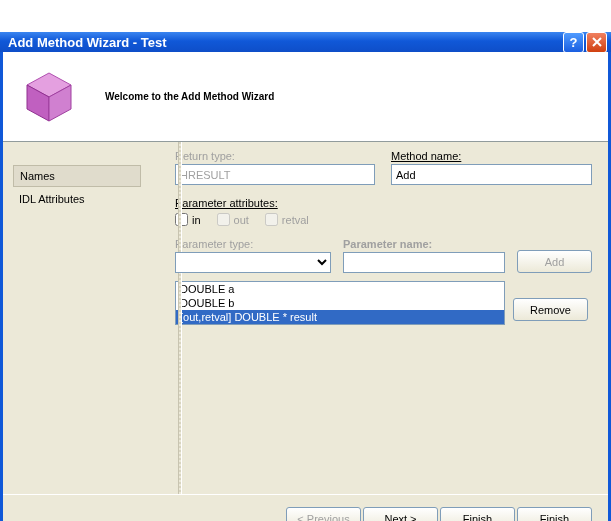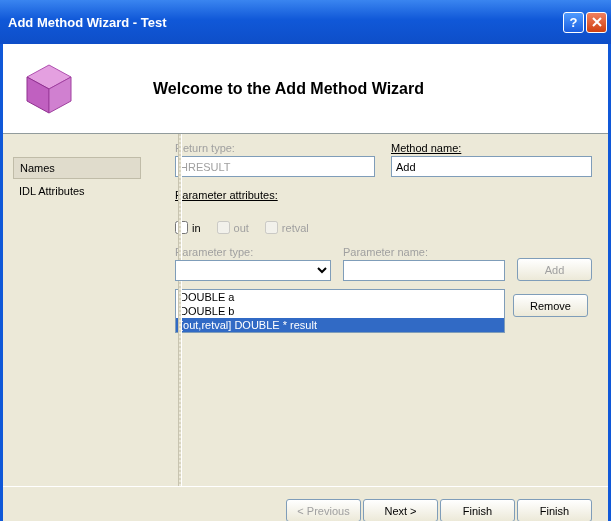--- a/index.html
+++ b/index.html
@@ -6,28 +6,29 @@
   body {
     margin: 0;
     font-family: Tahoma, Arial, sans-serif;
     font-size: 11px;
     background: #fff;
     width: 611px;
     height: 521px;
     overflow: hidden;
   }
   .titlebar {
-    height: 44px;
+    height: 20px;
     background: linear-gradient(to bottom, #3a85f0 0%, #1058d8 45%, #0e4ec8 100%);
     display: flex;
     align-items: center;
     padding: 0 4px 0 8px;
     color: #fff;
     font-weight: bold;
     font-size: 13px;
+    margin-top: 32px;
   }
   .titlebar .title { flex: 1; }
   .title-buttons { display:flex; gap:2px; }
   .title-btn {
     width: 21px; height: 21px;
     border: 1px solid #fff;
     border-radius: 3px;
     display:flex; align-items:center; justify-content:center;
     font-weight:bold;
     font-size:13px;
@@ -50,24 +51,23 @@
     align-items:center;
     padding: 0 14px;
     border-bottom:1px solid #919b9c;
   }
   .wizard-icon {
     width:64px; height:64px;
     margin-right: 24px;
     display:flex; align-items:center; justify-content:center;
   }
   .wizard-title {
-    font-size:16px;
+    font-size:10px;
     font-weight:bold;
     color:#000;
-    margin-left:48px;
   }
   .content-area {
     flex:1;
     display:flex;
     background:#ece9d8;
     position:relative;
   }
   .sidebar {
     width:175px;
     padding:23px 10px;
@@ -101,21 +101,21 @@
   .field-label.enabled { color:#000;text-decoration:underline; }
   .field-label-disabled { color:#a0a0a0; }
   input.text, select.combo {
     height:21px;
     border:1px solid #7f9db9;
     background:#fff;
     padding: 0 4px;
     font: inherit;
   }
   input.text:disabled { background:#fff; color:#a0a0a0; }
-  .checkbox-row { display:flex; gap:16px; align-items:center; margin-top:20px; margin-bottom:12px;}
+  .checkbox-row { display:flex; gap:16px; align-items:center; margin-top:4px; margin-bottom:12px;}
   .cb { display:flex; align-items:center; gap:4px; }
   .cb input { width:13px; height:13px; margin:0; }
   .cb.disabled label { color:#a0a0a0;text-align:center; }
   .param-row { display:flex; gap:12px; align-items:flex-end; }
   .combo-wrap { position:relative; width:156px; }
   .combo-wrap select {
     width:100%; height:21px;
     border:1px solid #7f9db9;
     background:#fff;
     font:inherit;
@@ -144,21 +144,21 @@
   }
   .param-list-item.selected {
     background:#316ac5;
     color:#fff;
   }
   .right-btn-col {
     display:flex;
     flex-direction:column;
     gap:6px;
     margin-left:8px;
-    margin-top:13px;
+    margin-top:25px;
     border-radius:8px;
   }
   .footer {
     height:48px;
     display:flex;
     align-items:center;
     justify-content:flex-end;
     gap:2px;
     padding: 0 16px;
     border-top:1px solid #fff;
@@ -236,21 +236,21 @@
 
       <div class="param-row">
         <div class="field" style="width:156px;">
           <span class="field-label field-label-disabled">Parameter type:</span>
           <div class="combo-wrap">
             <select class="combo">
               <option></option>
             </select>
           </div>
         </div>
-        <div class="field" style="width:162px;">
+        <div class="field" style="width:162px;font-weight:bold;">
           <span class="field-label field-label-disabled">Parameter name:</span>
           <input class="text" type="text" value="" style="">
         </div>
         <button class="btn" disabled="">Add</button>
       </div>
 
       <div style="display:flex; align-items:flex-start;">
         <div class="param-list">
           <div class="param-list-item">DOUBLE a</div>
           <div class="param-list-item">DOUBLE b</div>

